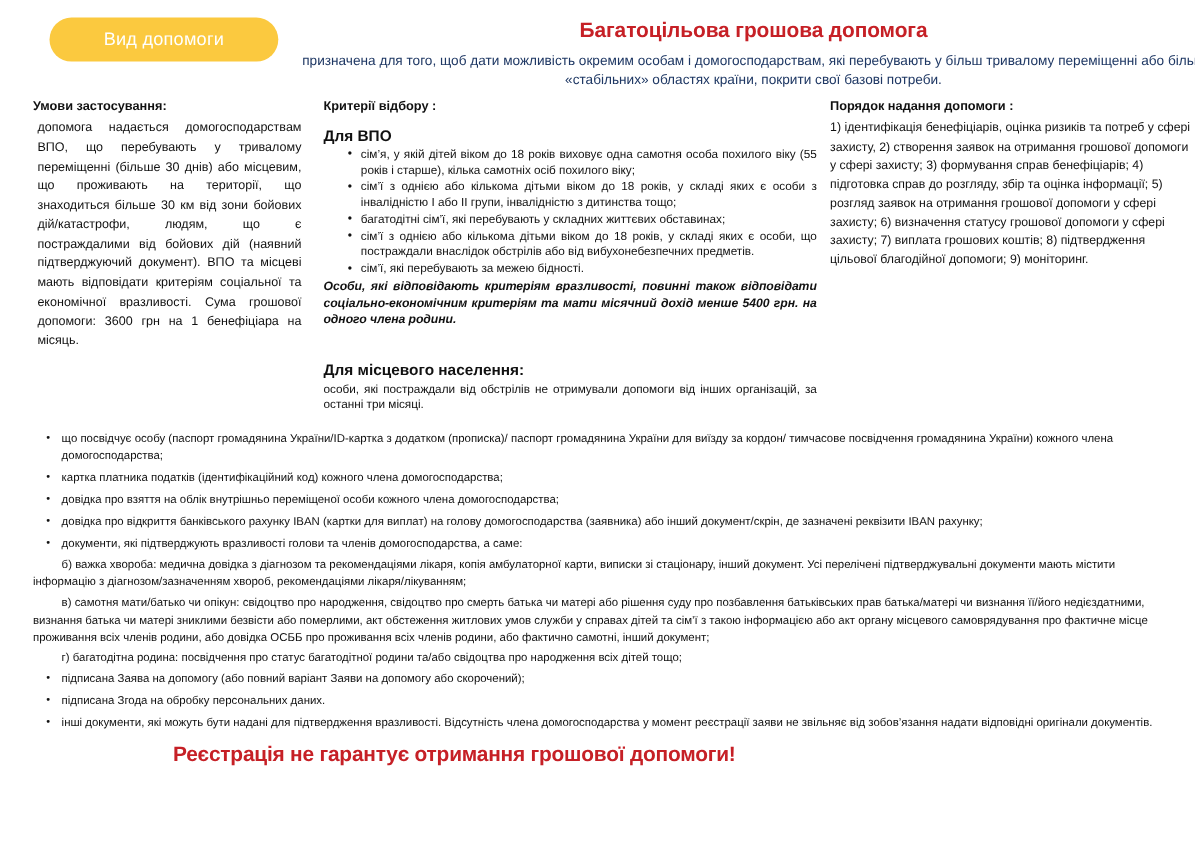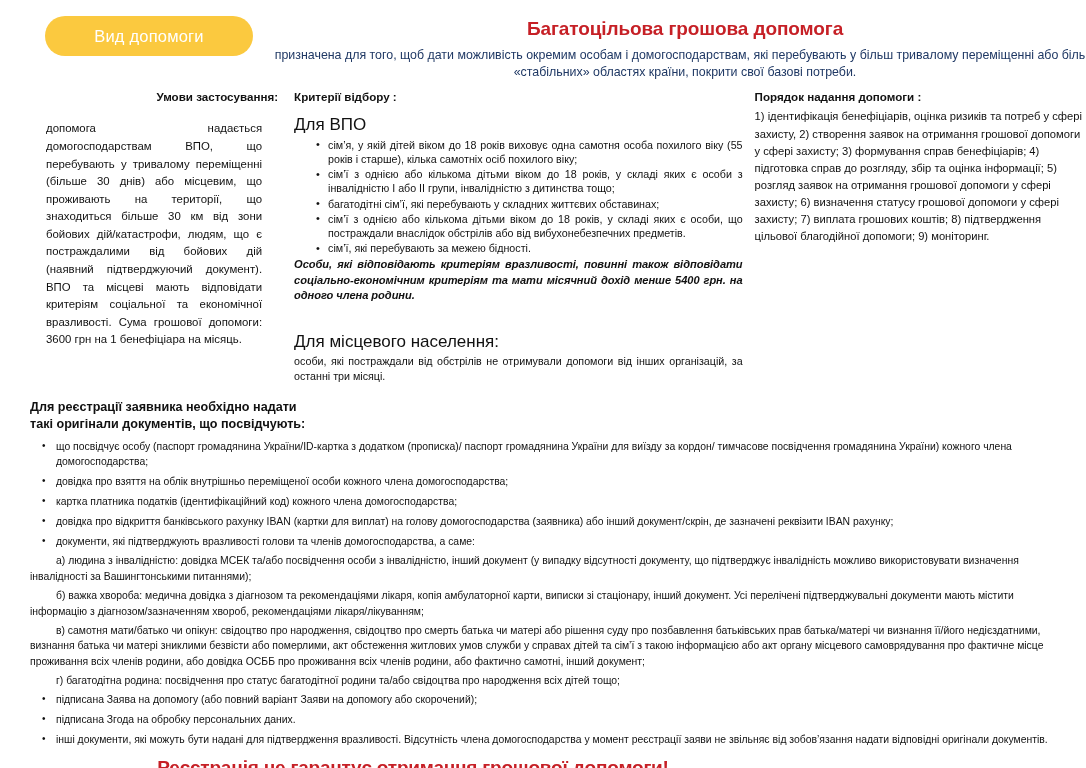--- a/index.html
+++ b/index.html
@@ -93,32 +93,32 @@
     margin-left: 12px;
     box-sizing: border-box;
   }
   .col-head {
     font-size: 11.6px;
     font-weight: bold;
     color: #111;
     margin: 0 0 4px 0;
     line-height: 1.25;
   }
-  .col-head.centered { text-align: right; }
+  .col-head.centered { text-align: left; }
 
   .left-body {
     font-size: 11.4px;
     line-height: 1.54;
     text-align: justify;
-    margin: 16px;
+    margin: 4px;
   }
 
   .mid-subhead {
-    font-size: 17px;
-    font-weight: normal;
+    font-size: 14px;
+    font-weight: bold;
     margin: 10px 0 1px 0;
     line-height: 1.3;
   }
   ul.crit {
     margin: 0;
     padding-left: 22px;
     list-style: none;
   }
   ul.crit > li {
     font-size: 10.7px;
@@ -245,34 +245,29 @@
     </div>
 
     <div class="col-right">
       <div class="col-head">Порядок надання допомоги :</div>
       <p class="right-body">1) ідентифікація бенефіціарів, оцінка ризиків та потреб у сфері захисту, 2) створення заявок на отримання грошової допомоги у сфері захисту; 3) формування справ бенефіціарів; 4) підготовка справ до розгляду, збір та оцінка інформації; 5) розгляд заявок на отримання грошової допомоги у сфері захисту; 6) визначення статусу грошової допомоги у сфері захисту; 7) виплата грошових коштів; 8) підтвердження цільової благодійної допомоги; 9) моніторинг.</p>
     </div>
 
   </div>
 
   <div class="docs">
-    <div class="docs-head">
-      <div>Для реєстрації заявника необхідно надати</div>
-      <div>такі оригінали документів, що посвідчують:</div>
-    </div>
 
     <ul class="docs-list">
       <li>що посвідчує особу (паспорт громадянина України/ID-картка з додатком (прописка)/ паспорт громадянина України для виїзду за кордон/ тимчасове посвідчення громадянина України) кожного члена домогосподарства;</li>
+      <li>картка платника податків (ідентифікаційний код) кожного члена домогосподарства;</li>
       <li> довідка про взяття на облік внутрішньо переміщеної особи кожного члена домогосподарства;</li>
-      <li>картка платника податків (ідентифікаційний код) кожного члена домогосподарства;</li>
       <li>довідка про відкриття банківського рахунку IBAN (картки для виплат) на голову домогосподарства (заявника) або інший документ/скрін, де зазначені реквізити IBAN рахунку;</li>
       <li>документи, які підтверджують вразливості голови та членів домогосподарства, а саме:</li>
     </ul>
 
-    <p class="sub-para">а) людина з інвалідністю: довідка МСЕК та/або посвідчення особи з інвалідністю, інший документ (у випадку відсутності документу, що підтверджує інвалідність можливо використовувати визначення інвалідності за Вашингтонськими питаннями);</p>
     <p class="sub-para">б) важка хвороба: медична довідка з діагнозом та рекомендаціями лікаря, копія амбулаторної карти, виписки зі стаціонару, інший документ. Усі перелічені підтверджувальні документи мають містити інформацію з діагнозом/зазначенням хвороб, рекомендаціями лікаря/лікуванням;</p>
     <p class="sub-para">в) самотня мати/батько чи опікун: свідоцтво про народження, свідоцтво про смерть батька чи матері або рішення суду про позбавлення батьківських прав батька/матері чи визнання її/його недієздатними, визнання батька чи матері зниклими безвісти або померлими, акт обстеження житлових умов служби у справах дітей та сім’ї з такою інформацією або акт органу місцевого самоврядування про фактичне місце проживання всіх членів родини, або довідка ОСББ про проживання всіх членів родини, або фактично самотні, інший документ;</p>
     <p class="sub-para">г) багатодітна родина: посвідчення про статус багатодітної родини та/або свідоцтва про народження всіх дітей тощо;</p>
 
     <ul class="docs-list">
       <li>підписана Заява на допомогу (або повний варіант Заяви на допомогу або скорочений);</li>
       <li>підписана Згода на обробку персональних даних.</li>
       <li>інші документи, які можуть бути надані для підтвердження вразливості. Відсутність члена домогосподарства у момент реєстрації заяви не звільняє від зобов’язання надати відповідні оригінали документів.</li>
     </ul>
   </div>

